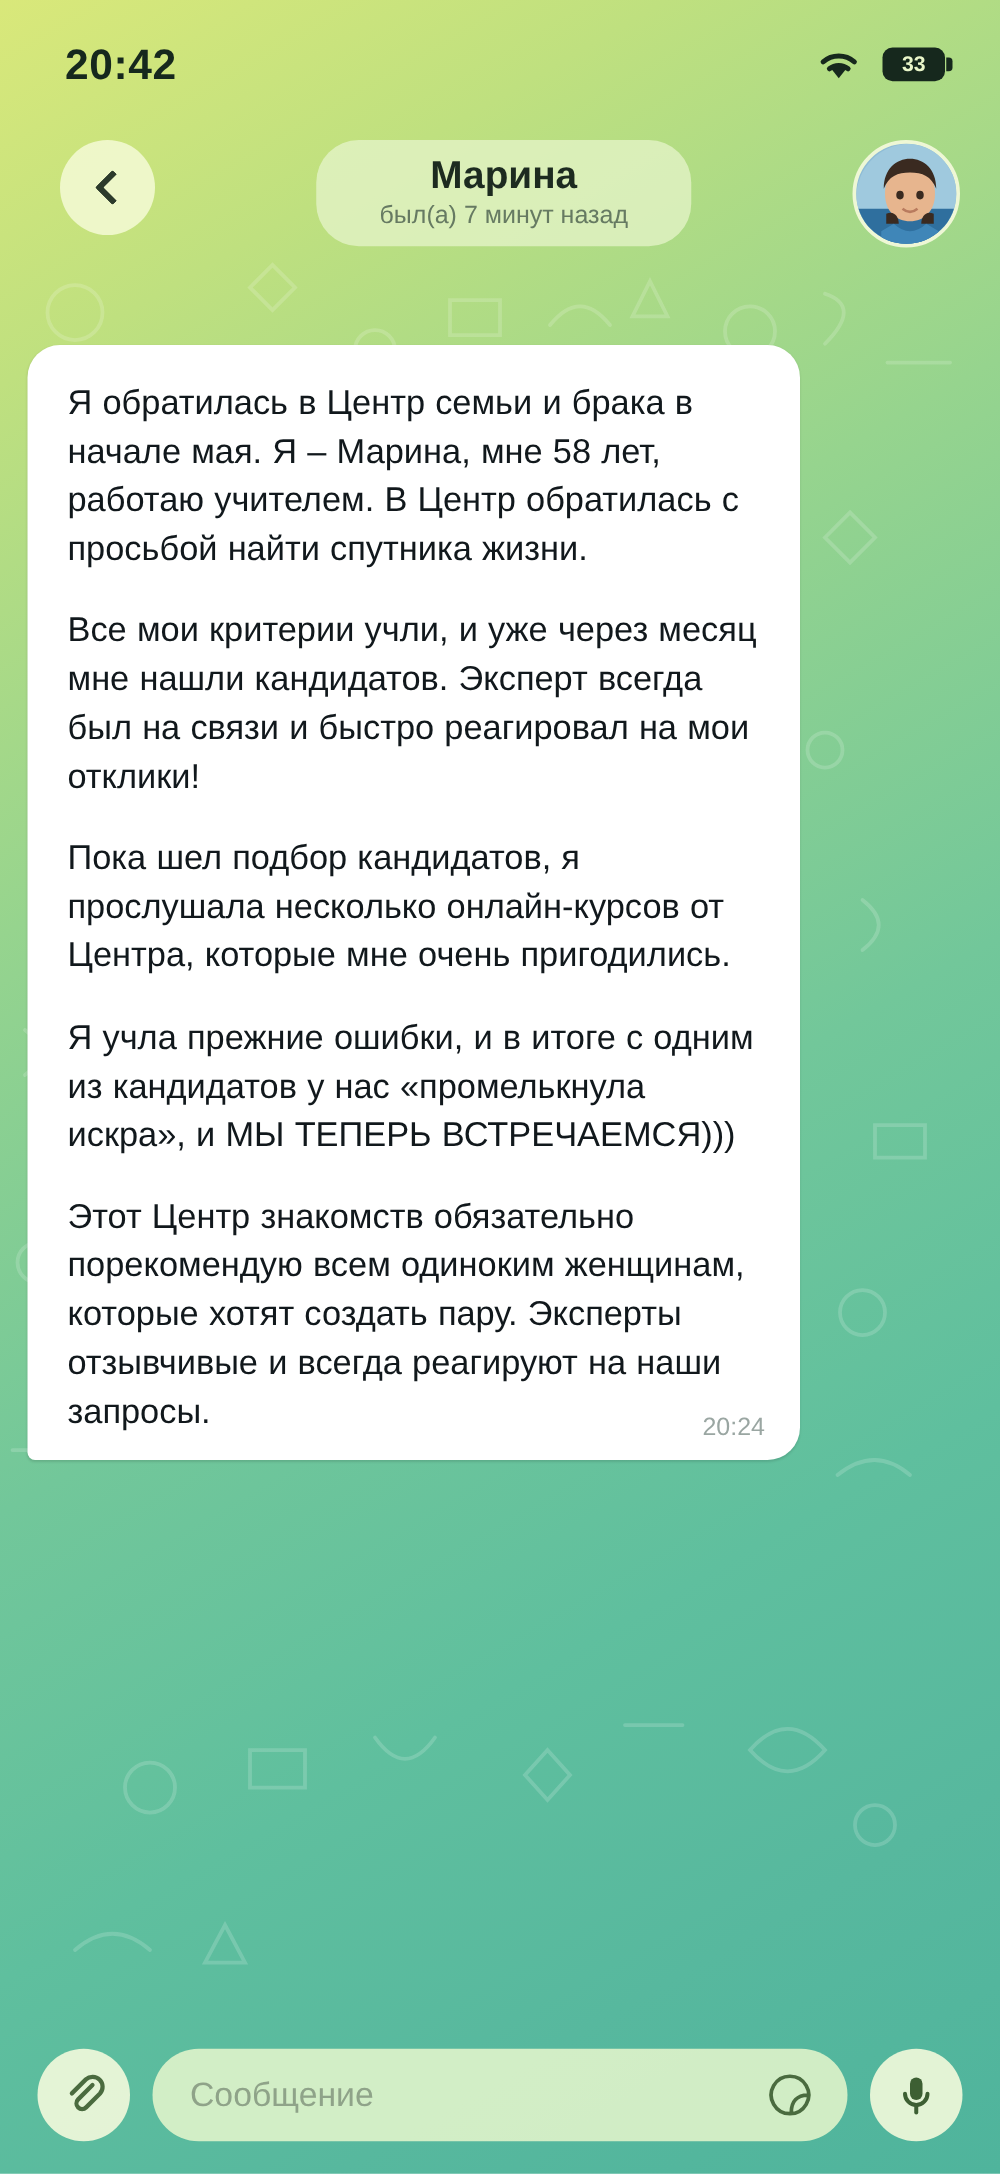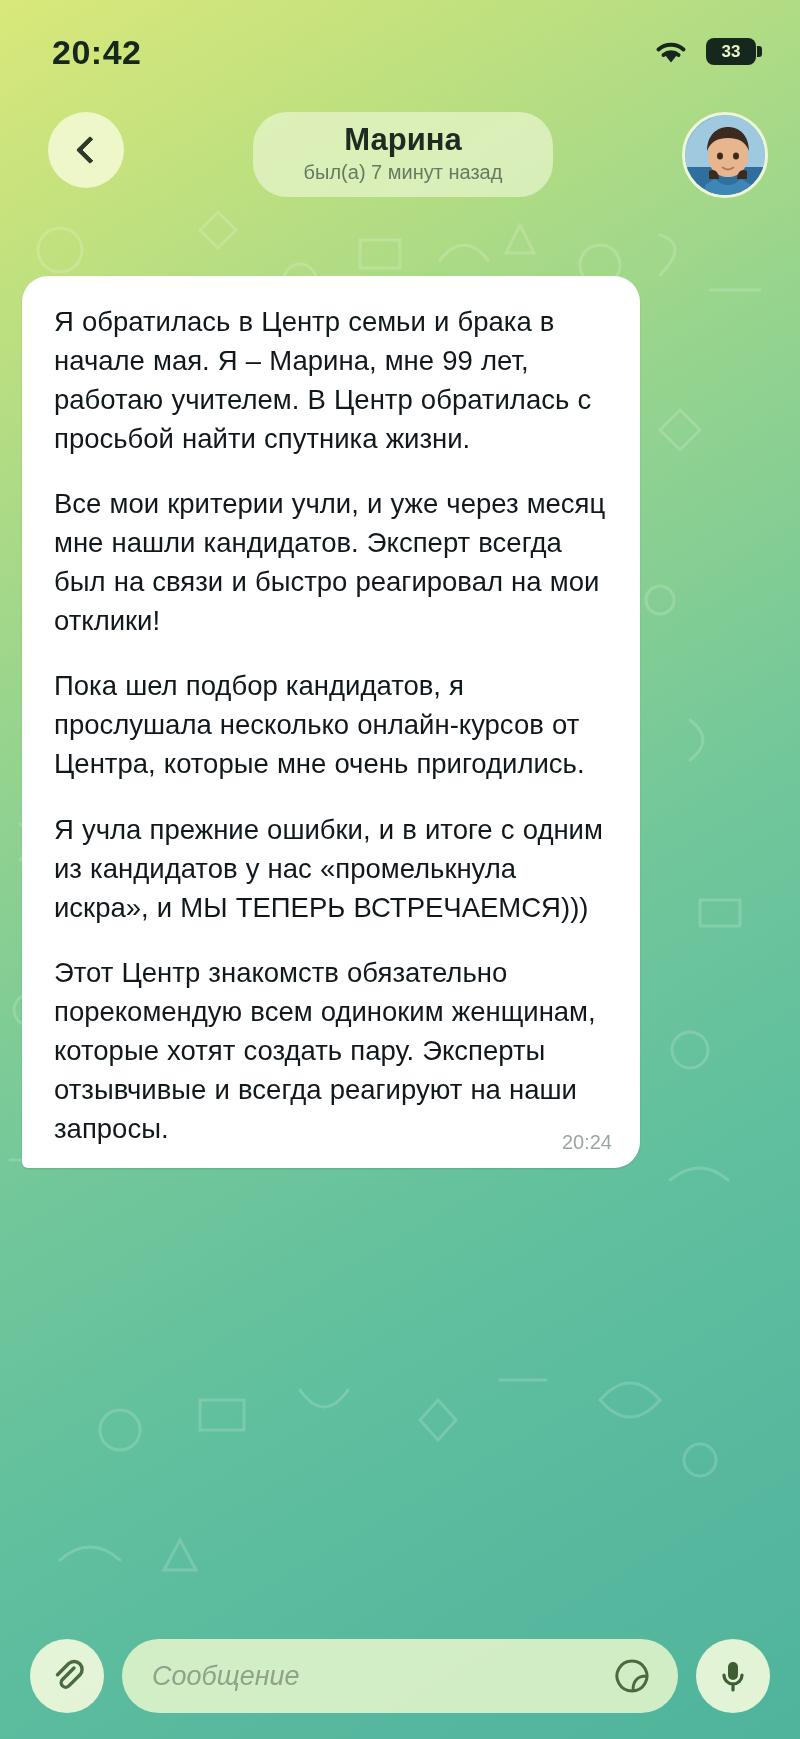--- a/index.html
+++ b/index.html
@@ -191,21 +191,20 @@
     padding: 0 26px 0 30px;
   }
   .input-pill input {
     flex: 1;
     border: none;
     background: transparent;
     outline: none;
     font-size: 27px;
     color: #2a3a2c;
     font-family: "Liberation Sans", sans-serif;
-    font-style: italic;
   }
   .input-pill input::placeholder { color: #8fa389; }
 </style>
 </head>
 <body>
 
 <svg class="doodles" viewBox="0 0 800 1739" preserveAspectRatio="none">
   <g fill="none" stroke="#ffffff" stroke-width="3" stroke-linecap="round">
     <circle cx="60" cy="250" r="22"></circle>
     <path d="M120 300 q20 -24 40 0 q-20 24 -40 0z"></path>
@@ -283,21 +282,21 @@
         <ellipse cx="51" cy="41" rx="3" ry="3.5" fill="#3a2a20"></ellipse>
         <path d="M37 52 q6 5 12 0" stroke="#b97b5e" stroke-width="2" fill="none"></path>
         <path d="M30 64 q13 12 26 0 l10 6 v16 h-46 v-16z" fill="#3f86b8"></path>
       </g>
     </svg>
   </div>
 </div>
 
 <div class="chat">
   <div class="bubble">
-    <p>Я обратилась в Центр семьи и брака в начале мая. Я – Марина, мне 99 лет, работаю учителем. В Центр обратилась с просьбой найти спутника жизни.</p>
+    <p>Я обратилась в Центр семьи и брака в начале мая. Я – Марина, мне 58 лет, работаю учителем. В Центр обратилась с просьбой найти спутника жизни.</p>
     <p>Все мои критерии учли, и уже через месяц мне нашли кандидатов. Эксперт всегда был на связи и быстро реагировал на мои отклики!</p>
     <p>Пока шел подбор кандидатов, я прослушала несколько онлайн-курсов от Центра, которые мне очень пригодились.</p>
     <p>Я учла прежние ошибки, и в итоге с одним из кандидатов у нас «промелькнула искра», и МЫ ТЕПЕРЬ ВСТРЕЧАЕМСЯ)))</p>
     <p>Этот Центр знакомств обязательно порекомендую всем одиноким женщинам, которые хотят создать пару. Эксперты отзывчивые и всегда реагируют на наши запросы.</p>
     <span class="msg-time">20:24</span>
   </div>
 </div>
 
 <div class="composer">
   <div class="round-btn">

